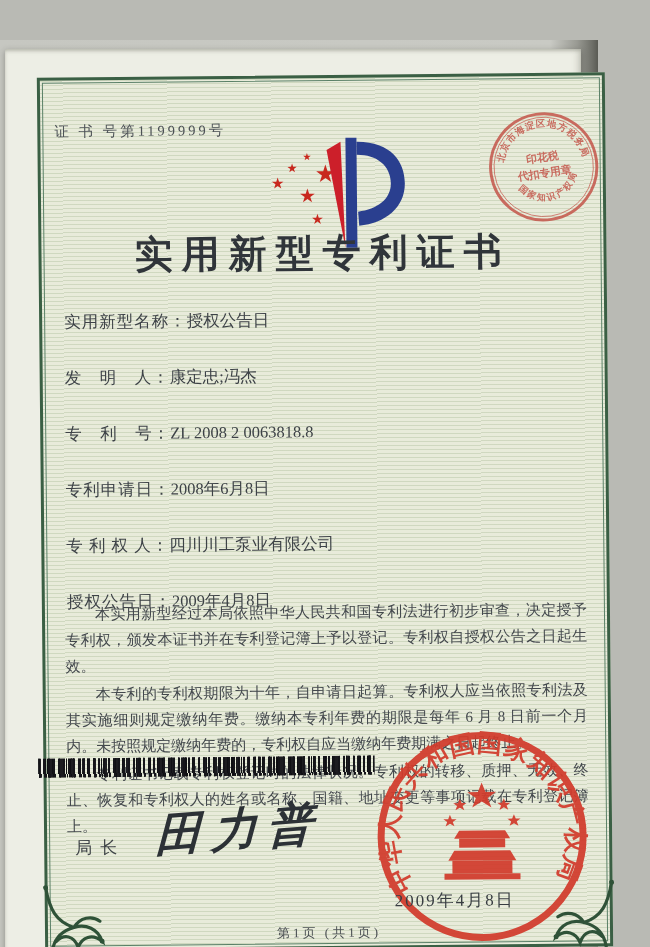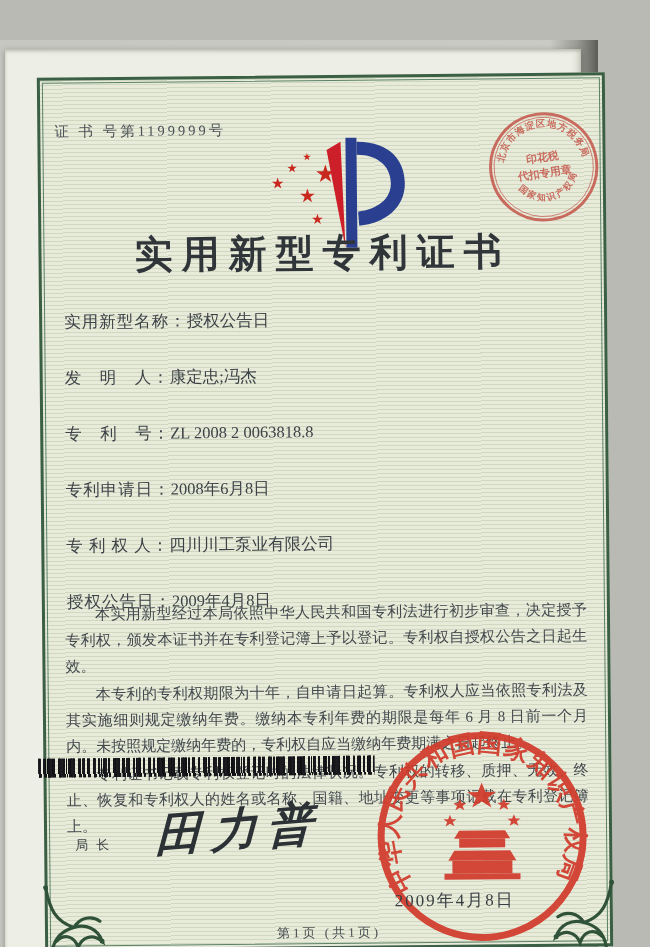--- a/index.html
+++ b/index.html
@@ -57,21 +57,21 @@
   .paras p{margin:0 0 2px 0;text-indent:2em;}
   .barcode{
     position:absolute;left:-8px;top:678px;width:336px;height:19px;
     background:
       repeating-linear-gradient(90deg,#15151a 0 2px,rgba(0,0,0,0) 2px 5px),
       repeating-linear-gradient(90deg,#101014 0 1px,rgba(0,0,0,0) 1px 7px),
       repeating-linear-gradient(90deg,#1c1c20 0 3px,rgba(0,0,0,0) 3px 11px),
       repeating-linear-gradient(90deg,rgba(0,0,0,0) 0 9px,#0e0e12 9px 11px,rgba(0,0,0,0) 11px 23px);
   }
   .sig-label{
-    position:absolute;left:28px;top:756px;font-size:13px;color:#3e4347;letter-spacing:8px;
+    position:absolute;left:28px;top:756px;font-size:17px;color:#3e4347;letter-spacing:8px;
   }
   .sig-name{
     position:absolute;left:108px;top:720px;font-size:46px;font-weight:600;font-style:italic;
     color:#2c3136;letter-spacing:10px;transform:rotate(-4deg) skewX(-6deg);white-space:nowrap;
   }
   .seal{position:absolute;left:325px;top:650px;width:220px;height:220px;opacity:.93;z-index:3;}
   .seal-date{
     position:absolute;left:347px;top:812px;font-size:17px;color:#383d42;letter-spacing:2px;z-index:4;
   }
   .footer{

